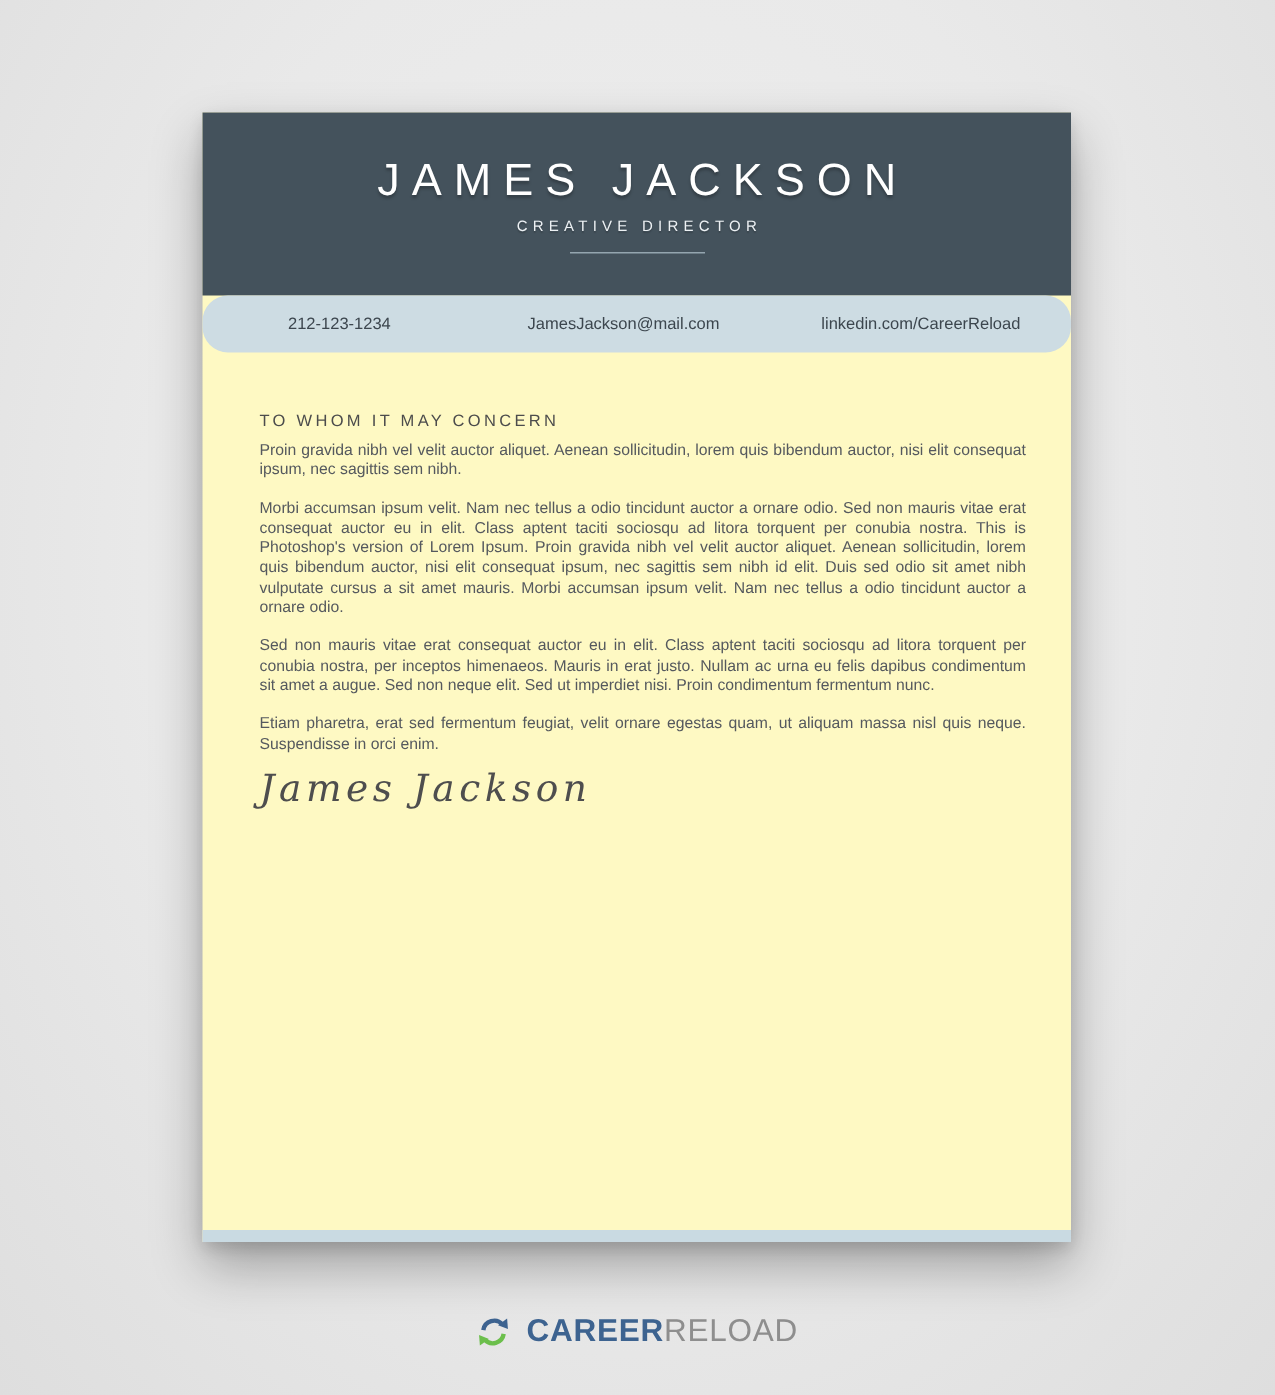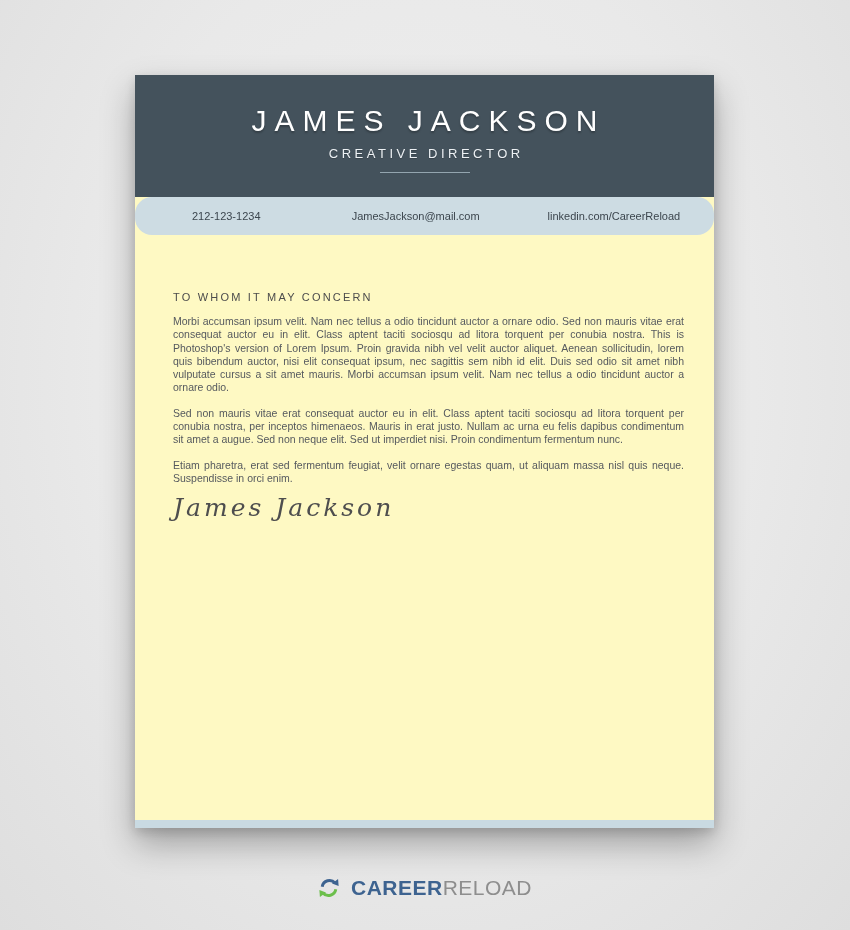--- a/index.html
+++ b/index.html
@@ -32,21 +32,21 @@
     font-size: 30px;
     font-weight: 300;
     letter-spacing: 8px;
     text-indent: 8px;
     text-shadow: 0 2px 2px rgba(0,0,0,0.25);
     white-space: nowrap;
   }
   .job-title {
     margin-top: 8px;
     color: #edf1f4;
-    font-size: 13px;
+    font-size: 10px;
     font-weight: 400;
     letter-spacing: 3.5px;
     text-indent: 3.5px;
     text-shadow: 0 1px 1px rgba(0,0,0,0.2);
   }
   .title-underline {
     margin-top: 11px;
     width: 90px;
     height: 1px;
     background: #94a5af;
@@ -77,21 +77,21 @@
     line-height: 14.5px;
     color: #4b4b4b;
   }
   .letter-date {
     font-size: 11px;
     color: #4b4b4b;
     margin-right: 13px;
     align-self: center;
   }
   .salutation {
-    margin-top: 56px;
+    margin-top: 40px;
     font-size: 11px;
     letter-spacing: 2.2px;
     color: #4c4c4c;
   }
   .content p {
     margin-top: 12px;
     font-size: 10.5px;
     line-height: 13.3px;
     color: #55595e;
     text-align: justify;
@@ -148,20 +148,21 @@
     <div class="contact-item phone">212-123-1234</div>
     <div class="contact-item email">JamesJackson@mail.com</div>
     <div class="contact-item linkedin">linkedin.com/CareerReload</div>
   </div>
 
   <div class="content">
 
 
     <div class="salutation">TO WHOM IT MAY CONCERN</div>
 
+    <p class="first">Proin gravida nibh vel velit auctor aliquet. Aenean sollicitudin, lorem quis bibendum auctor, nisi elit consequat ipsum, nec sagittis sem nibh.</p>
     <p>Morbi accumsan ipsum velit. Nam nec tellus a odio tincidunt auctor a ornare odio. Sed non mauris vitae erat consequat auctor eu in elit. Class aptent taciti sociosqu ad litora torquent per conubia nostra. This is Photoshop's version of Lorem Ipsum. Proin gravida nibh vel velit auctor aliquet. Aenean sollicitudin, lorem quis bibendum auctor, nisi elit consequat ipsum, nec sagittis sem nibh id elit. Duis sed odio sit amet nibh vulputate cursus a sit amet mauris. Morbi accumsan ipsum velit. Nam nec tellus a odio tincidunt auctor a ornare odio.</p>
     <p>Sed non mauris vitae erat consequat auctor eu in elit. Class aptent taciti sociosqu ad litora torquent per conubia nostra, per inceptos himenaeos. Mauris in erat justo. Nullam ac urna eu felis dapibus condimentum sit amet a augue. Sed non neque elit. Sed ut imperdiet nisi. Proin condimentum fermentum nunc.</p>
     <p>Etiam pharetra, erat sed fermentum feugiat, velit ornare egestas quam, ut aliquam massa nisl quis neque. Suspendisse in orci enim.</p>
 
     <div class="signature">James Jackson</div>
 
   </div>
 
   <div class="bottom-strip"></div>
 </div>

